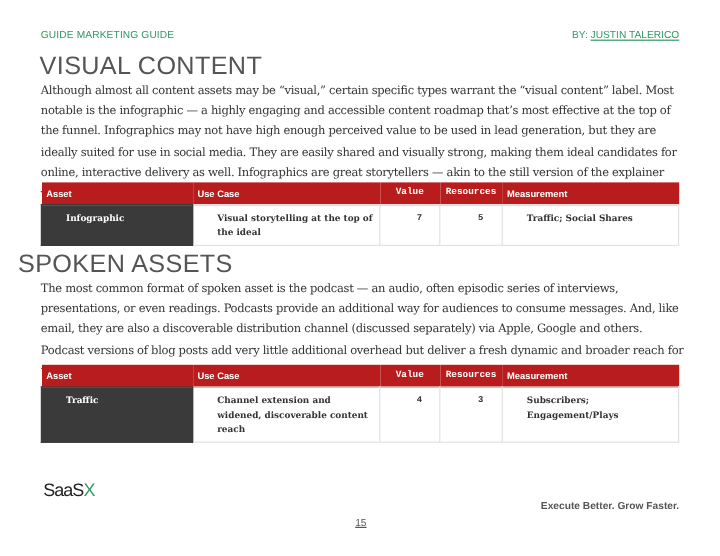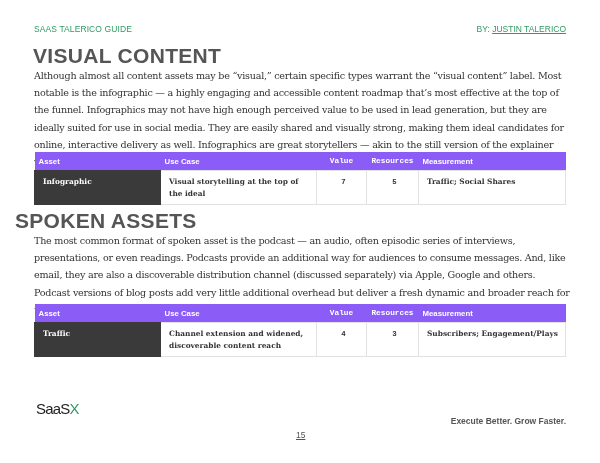--- a/index.html
+++ b/index.html
@@ -2,36 +2,36 @@
 <html><head>
 <meta charset="utf-8">
 <style>
   html, body { margin:0; padding:0; }
   body { width:600px; height:463px; background:#ffffff; position:relative; overflow:hidden;
          font-family:"Liberation Sans", sans-serif; color:#333; }
   .abs { position:absolute; }
   .top-left { left:34px; top:24px; font-size:8.5px; color:#2f9a62; letter-spacing:0.1px; }
   .top-right { right:34px; top:24px; font-size:8.5px; color:#2f9a62;margin-left:28px; }
   .top-right a { color:#2f9a62; text-decoration:underline; }
-  h1 { margin:0; font-weight:bold; font-size:21px; color:#555; letter-spacing:0.3px; }
+  h1 { margin:0; font-weight:normal; font-size:21px; color:#555; letter-spacing:0.3px; }
   .para { font-family:"DejaVu Serif", serif; font-size:9.6px; line-height:17.2px; color:#333; width:540px; letter-spacing:-0.25px; }
   table { position:absolute; left:34px; width:532px; border-collapse:collapse; font-family:"DejaVu Serif", serif; font-size:7.4px; }
-  th { background:#8b5cf6; color:#fff; font-weight:bold; text-align:left; height:18px; padding:0 4px; font-family:"Liberation Sans", sans-serif; font-size:7.8px; }
+  th { background:#b91c1c; color:#fff; font-weight:bold; text-align:left; height:18px; padding:0 4px; font-family:"Liberation Sans", sans-serif; font-size:7.8px; }
   th.c, td.c { text-align:center;font-family:Liberation Mono, monospace; }
-  td { vertical-align:top; padding:5px 4px 4px 8px; border:1px solid #e2e2e2; color:#333; font-weight:bold; line-height:12px; }
+  td { vertical-align:top; padding:5px 4px 4px 20px; border:1px solid #e2e2e2; color:#333; font-weight:bold; line-height:12px; }
   td.asset { background:#3a3a3a; color:#fff; border-color:#3a3a3a; }
   .footer-logo { left:36px; top:400px; font-family:"Liberation Sans", sans-serif; font-size:15px; color:#222; letter-spacing:-0.8px; }
   .footer-logo .x { color:#2f9a62; }
   .page-num { left:296px; top:430px; font-size:8.5px; color:#555;text-decoration:underline; }
   .tagline { right:34px; top:416px; font-size:8.5px; color:#555;font-weight:bold; }
 </style>
 </head>
 <body>
 
-<div class="abs top-left">SAAS TALERICO GUIDE</div>
+<div class="abs top-left">GUIDE MARKETING GUIDE</div>
 <div class="abs top-right">
   <span>BY: </span><a>JUSTIN TALERICO</a>
 </div>
 
 <h1 class="abs" style="left:33px; top:44px;">VISUAL CONTENT</h1>
 <div class="abs para" style="left:34px; top:67px;">Although almost all content assets may be “visual,” certain specific types warrant the “visual content” label. Most notable is the infographic — a highly engaging and accessible content roadmap that’s most effective at the top of the funnel. Infographics may not have high enough perceived value to be used in lead generation, but they are ideally suited for use in social media. They are easily shared and visually strong, making them ideal candidates for online, interactive delivery as well. Infographics are great storytellers — akin to the still version of the explainer video.</div>
 
 <table style="top:152px;">
   <colgroup>
       <col style="width:126px">

